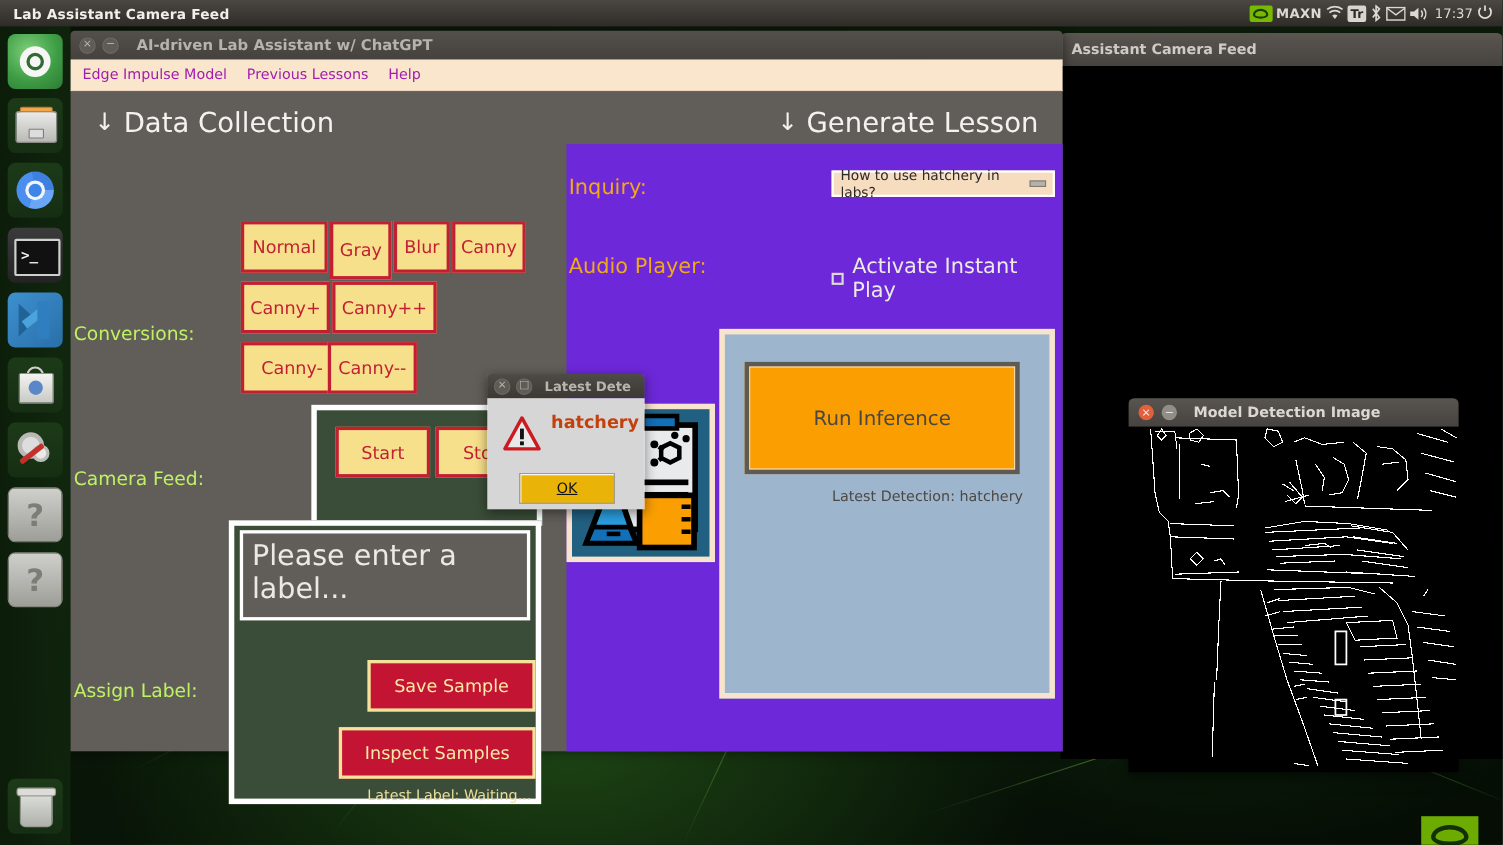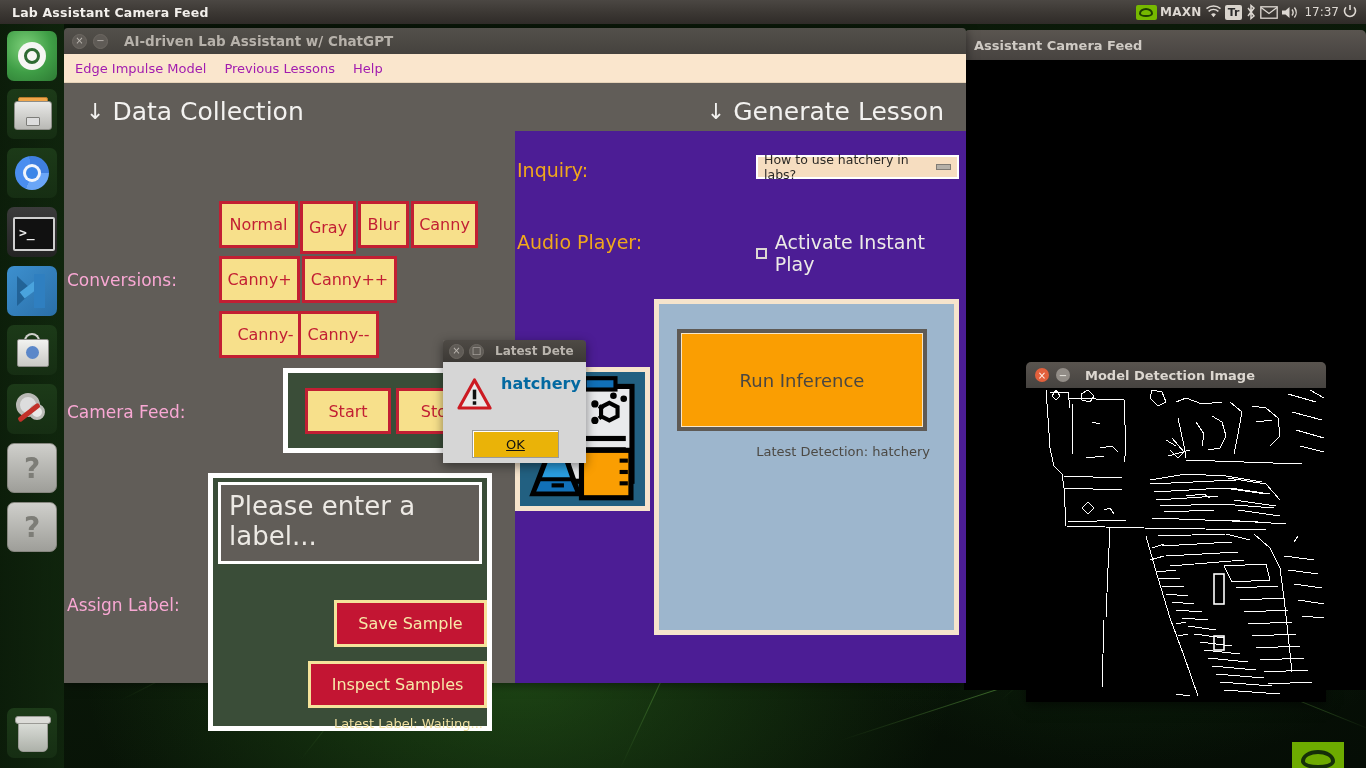--- a/index.html
+++ b/index.html
@@ -82,45 +82,45 @@
   .wbtn span{position:absolute;left:0;right:0;top:-1px;text-align:center;font-size:10px;color:#bbb6b0;line-height:13px;}
   #appwin .wtitle{color:#b7b2ab;font:bold 13.5px "DejaVu Sans",sans-serif;margin-left:10px;}
   #menubar{height:28px;background:#fae6cd;display:flex;align-items:center;gap:18px;padding-left:11px;border-bottom:1px solid #e6d2b8;}
   #menubar .mi{font-size:13px;color:#a21caf;cursor:default;}
   #appbody{height:600px;background:#615d58;display:flex;position:relative;}
   
   .colL{width:451px;position:relative;}
   .colR{width:451px;position:relative;}
   .sechead{position:absolute;top:14px;font:400 25px "DejaVu Sans",sans-serif;color:#f3f2f0;display:flex;align-items:center;gap:8px;}
   .arrowdn{font-size:22px;line-height:1;}
-  .rowlabel{position:absolute;font-size:17px;color:#f9a8d4;}
+  .rowlabel{position:absolute;font-size:17px;color:#bef264;margin-top:24px;}
   .ybtn{background:#f7e08b;border:3px solid #c21f33;color:#c21f33;font-size:16px;display:flex;align-items:center;justify-content:center;box-sizing:border-box;cursor:pointer;}
   .framewhite{position:absolute;background:#3a4d38;border:5px solid #ffffff;box-sizing:border-box;}
   .rbtn{background:#c31533;border:3px solid #f5e39b;color:#f7e9a8;font-size:16px;display:flex;align-items:center;justify-content:center;box-sizing:border-box;cursor:pointer;}
   .statustxt{position:absolute;font-size:13px;color:#eede9e;text-align:right;}
   .labelinput{position:absolute;background:#615d58;border:3px solid #ffffff;box-sizing:border-box;color:#ece9e4;font-size:26px;padding:6px 8px;}
   
-  .bluepanel{position:absolute;left:0;top:48px;width:451px;height:552px;background:#4c1d95;}
+  .bluepanel{position:absolute;left:0;top:48px;width:451px;height:552px;background:#6d28d9;}
   .bllabel{position:absolute;font-size:19px;color:#f0a81c;}
   .combo{position:absolute;background:#f6ddc0;border:2px solid #ffffff;box-sizing:border-box;display:flex;align-items:center;justify-content:space-between;padding:0 6px;font-size:12.5px;color:#2c2a27;cursor:pointer;}
   .combo .hbar{width:16px;height:6px;background:#b5b0a8;border:1px solid #807b74;box-sizing:border-box;}
   .chkrow{position:absolute;display:flex;align-items:center;gap:8px;color:#eceae6;font-size:19px;}
   .chkbox{width:11px;height:11px;border:2px solid #dcd8d2;box-sizing:border-box;background:transparent;}
   .lightpanel{position:absolute;background:#9db6cd;border:5px solid #f6e4cc;box-sizing:border-box;}
   .obtn{background:#fa9e02;border:4px solid #5e5a55;box-sizing:border-box;color:#4a4742;font-size:18px;display:flex;align-items:center;justify-content:center;cursor:pointer;box-shadow:inset 0 0 0 1px #f7e6c9;}
   .detstat{position:absolute;font-size:13px;color:#4c4944;text-align:right;}
   
   .labcard{position:absolute;background:#f6e4cc;box-sizing:border-box;padding:5px;}
   .labimg{width:100%;height:100%;background:#226081;position:relative;overflow:hidden;}
   
   #dlg{position:absolute;left:443px;top:340px;width:143px;height:123px;z-index:45;box-shadow:0 3px 10px rgba(0,0,0,.45);}
   #dlg .dtb{height:22px;background:linear-gradient(180deg,#4e4a45,#3c3935);display:flex;align-items:center;gap:5px;padding-left:6px;border-radius:4px 4px 0 0;overflow:hidden;}
   #dlg .dtitle{color:#b9b4ad;font:bold 12px "DejaVu Sans",sans-serif;margin-left:6px;white-space:nowrap;}
   #dlg .dbody{height:101px;background:#d6d6d6;position:relative;}
-  #dlg .dmsg{position:absolute;left:58px;top:12px;font:bold 16px "DejaVu Sans",sans-serif;color:#0369a1;}
+  #dlg .dmsg{position:absolute;left:58px;top:12px;font:bold 16px "DejaVu Sans",sans-serif;color:#c2410c;}
   #dlg .okbtn{position:absolute;left:29px;top:68px;width:85px;height:26px;background:#eab308;border:1px solid #9a9a9a;box-shadow:inset 1px 1px 0 #fff;display:flex;align-items:center;justify-content:center;font-size:13px;color:#111;cursor:pointer;}
   #dlg .okbtn u{text-decoration:underline;}
   .warnicon{position:absolute;left:14px;top:16px;width:35px;height:32px;}
   
   #detwin{position:absolute;left:1026px;top:362px;width:300px;height:340px;z-index:40;box-shadow:0 3px 12px rgba(0,0,0,.55);}
   #detwin .dtb{height:26px;background:linear-gradient(180deg,#59544f,#464340);display:flex;align-items:center;gap:7px;padding-left:9px;border-radius:5px 5px 0 0;}
   #detwin .closeb{width:14px;height:14px;border-radius:50%;background:#e2603c;display:flex;align-items:center;justify-content:center;font-size:10px;color:#fff2ea;}
   #detwin .minb{width:14px;height:14px;border-radius:50%;background:#928d87;display:flex;align-items:center;justify-content:center;font-size:10px;color:#efece8;}
   #detwin .dtitle{color:#dcd7d0;font:bold 13px "DejaVu Sans",sans-serif;margin-left:8px;}
   #detwin .canvas{height:314px;background:#000;position:relative;overflow:hidden;}
@@ -263,21 +263,21 @@
       <div class="ybtn" style="position:absolute;left:294px;top:118px;width:51px;height:47px;">Blur</div>
       <div class="ybtn" style="position:absolute;left:347px;top:118px;width:67px;height:47px;">Canny</div>
 
       <div class="ybtn" style="position:absolute;left:155px;top:173px;width:81px;height:47px;">Canny+</div>
       <div class="ybtn" style="position:absolute;left:238px;top:173px;width:95px;height:47px;">Canny++</div>
 
       <div class="ybtn" style="position:absolute;left:155px;top:228px;width:93px;height:47px;">Canny-</div>
       <div class="ybtn" style="position:absolute;left:234px;top:228px;width:81px;height:47px;">Canny--</div>
 
       <div class="rowlabel" style="left:3px;top:319px;">Camera Feed:</div>
-      <div class="framewhite" style="left:219px;top:285px;width:210px;height:85px;">
+      <div class="framewhite" style="left:219px;top:285px;width:210px;height:110px;">
         <div class="ybtn" style="position:absolute;left:17px;top:15px;width:86px;height:46px;">Start</div>
         <div class="ybtn" style="position:absolute;left:108px;top:15px;width:86px;height:46px;">Stop</div>
       </div>
 
       <div class="rowlabel" style="left:3px;top:512px;">Assign Label:</div>
       <div class="framewhite" style="left:144px;top:390px;width:284px;height:258px;">
         <div class="labelinput" style="left:5px;top:4px;width:264px;height:82px;">
           <span>Please enter a label...</span>
         </div>
         <div class="rbtn" style="position:absolute;left:121px;top:122px;width:153px;height:47px;">Save Sample</div>

